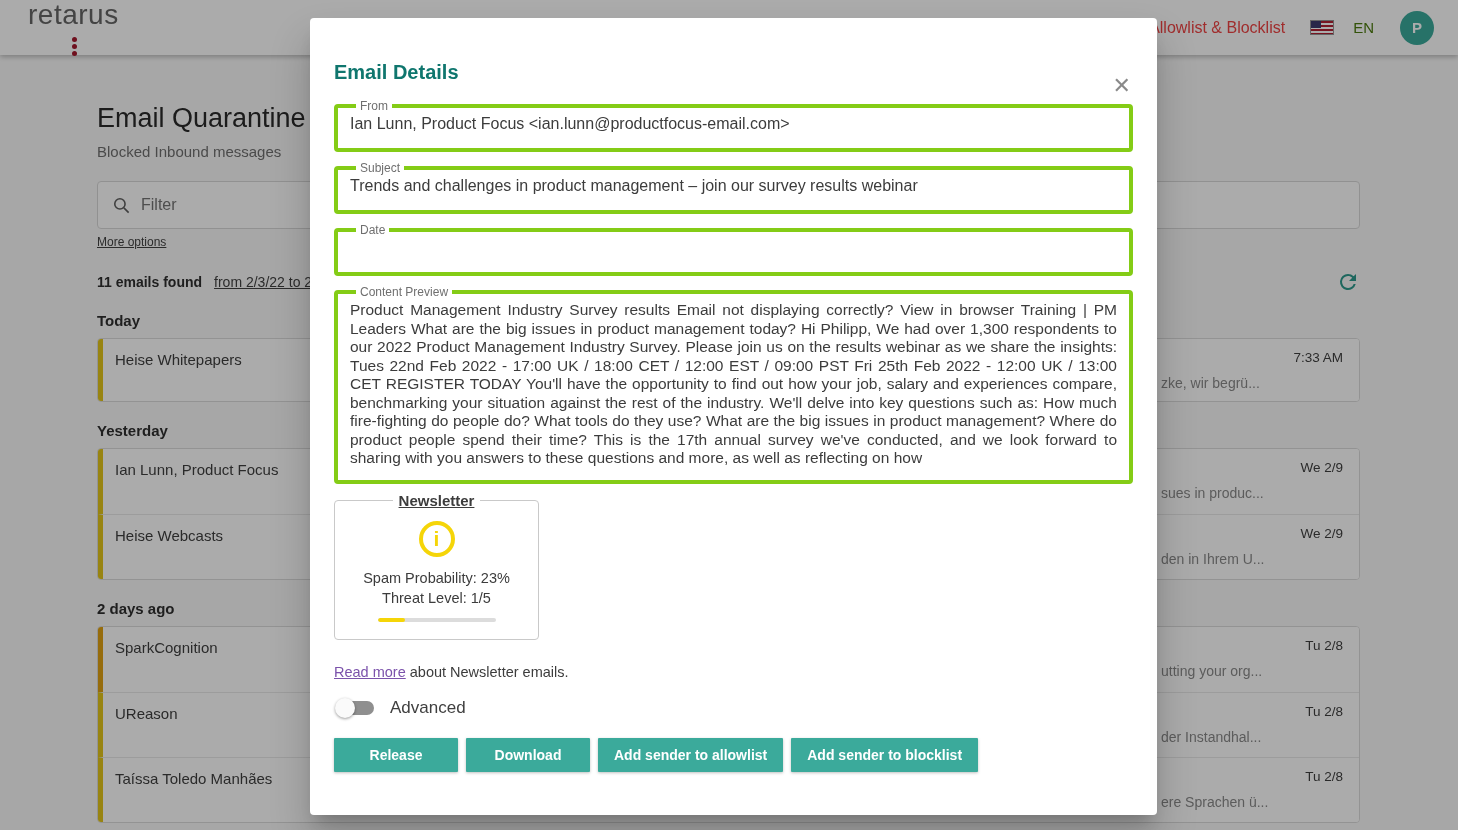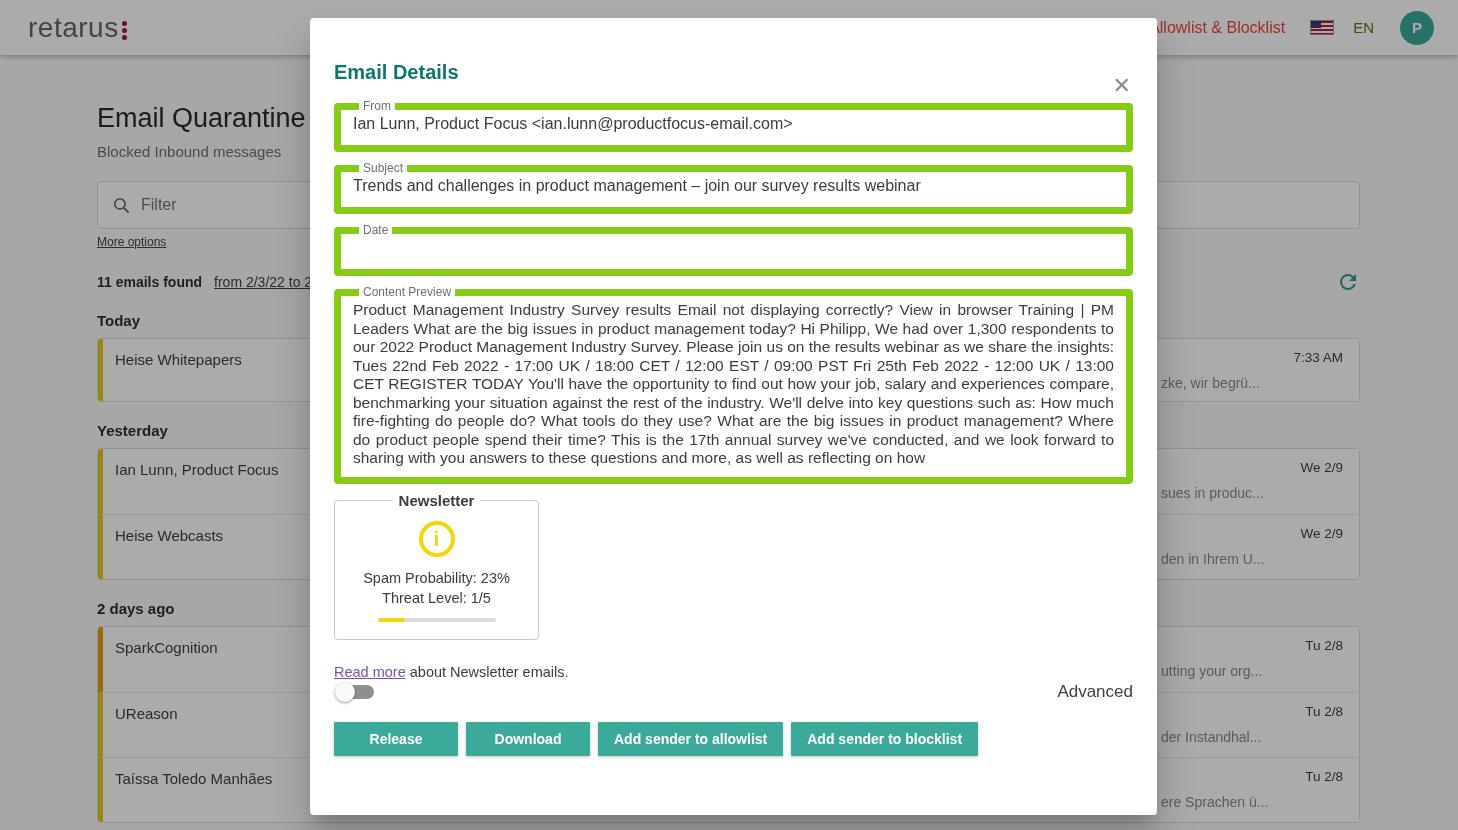--- a/index.html
+++ b/index.html
@@ -3,21 +3,21 @@
 <meta charset="utf-8">
 <style>
   * { margin:0; padding:0; box-sizing:border-box; }
   html,body { width:1458px; height:830px; }
   body { font-family:"Liberation Sans", sans-serif; background:#e5e5e5; }
   .stage { position:relative; width:1458px; height:830px; overflow:hidden; background:#fafafa; }
 
   
   .app-header { position:relative; height:55px; background:#ffffff; box-shadow:0 2px 5px rgba(0,0,0,.25);
                 display:flex; align-items:center; padding:0 24px; }
-  .logo { display:flex; align-items:center; margin-left:4px; }
+  .logo { display:flex; align-items:center; margin-left:4px;flex-direction:column; }
   .logo-text { font-size:28px; font-weight:500; color:#666; letter-spacing:.5px; }
   .logo-dots { display:flex; flex-direction:column; gap:2px; margin-left:3px; margin-top:6px; }
   .logo-dots i { width:5px; height:5px; border-radius:50%; background:#a6192e; }
   .header-right { margin-left:auto; display:flex; align-items:center; gap:26px; }
   .nav-allow { display:flex; align-items:center; font-size:16px; color:#ef4444; cursor:pointer; }
   .lang { display:flex; align-items:center; gap:20px; font-size:15px; font-weight:400; color:#4d7c0f; cursor:pointer; }
   .flag { width:22px; height:13px; position:relative; background:repeating-linear-gradient(#b22234 0 2px,#fff 2px 4px); outline:1px solid #999; }
   .flag::before { content:""; position:absolute; left:0; top:0; width:10px; height:7px; background:#3c3b6e; }
   .avatar { width:34px; height:34px; border-radius:50%; background:#3baa9b; color:#fff; font-size:15px; font-weight:700;
             display:flex; align-items:center; justify-content:center; cursor:pointer; }
@@ -47,42 +47,42 @@
   .row-preview { position:absolute; left:1058px; top:36px; font-size:14px; color:#8a8a8a; white-space:nowrap; }
 
   
   .backdrop { position:absolute; inset:0; background:rgba(0,0,0,.33); z-index:10; }
   .modal { position:absolute; left:310px; top:18px; width:847px; height:797px; background:#fff; border-radius:4px;
            box-shadow:0 11px 15px -7px rgba(0,0,0,.2), 0 24px 38px 3px rgba(0,0,0,.18);
            z-index:20; padding:42px 24px 0 24px; }
   .modal-title { font-size:20px; font-weight:700; color:#0f766e; line-height:24px; }
   .modal-close { position:absolute; right:26px; top:58px; font-size:22px; color:#8a8a8a; cursor:pointer; line-height:20px; }
 
-  fieldset.field { border:7px solid #84cc16; border-radius:4px; padding:0 12px 8px 12px; }
+  fieldset.field { border:4px solid #84cc16; border-radius:4px; padding:0 12px 8px 12px; }
   fieldset.field legend { font-size:12px; color:#6f6f6f; padding:0 4px; margin-left:6px; line-height:12px; }
   .field-value { font-size:16px; color:#3c3c3c; margin-top:3px; white-space:nowrap; overflow:hidden; }
   .f-std { height:52px; margin-top:0; }
   .f-from { margin-top:16px; }
   .f-gap { margin-top:10px; }
   .f-content { height:198px; overflow:hidden; }
   .content-text { font-size:15.5px; line-height:18.5px; color:#3c3c3c; text-align:justify; margin-top:3px; }
 
   fieldset.newsletter { width:205px; height:148px; margin-top:8px; border:1px solid #c9c9c9; border-radius:4px; text-align:center; }
-  fieldset.newsletter legend { font-size:15px; font-weight:700; color:#3c3c3c; padding:0 6px; margin:0 auto; }
+  fieldset.newsletter legend { font-size:15px; font-weight:700; color:#3c3c3c; padding:0 6px; margin:0 auto;text-decoration:underline; }
   .info-icon { width:36px; height:36px; border:4px solid #f5d508; border-radius:50%; margin:12px auto 0;
                display:flex; align-items:center; justify-content:center; font-size:21px; font-weight:700; color:#f5d508; }
   .spam-line { margin-top:13px; font-size:14.5px; color:#3c3c3c; }
   .threat-line { margin-top:4px; font-size:14.5px; color:#3c3c3c; }
   .progress { width:118px; height:4px; background:#dcdcdc; border-radius:2px; margin:12px auto 0; overflow:hidden; }
   .progress-fill { height:100%; background:#f5d508; border-radius:2px; }
 
   .read-more-line { margin-top:24px; font-size:14.5px; color:#3c3c3c; }
   .read-more-link { color:#7b52ab; text-decoration:underline; cursor:pointer;margin-top:6px; }
 
-  .toggle-row { margin-top:2px; display:flex; align-items:center;justify-content:space-between; }
+  .toggle-row { margin-top:18px; display:flex; align-items:center; }
   .switch { position:relative; width:36px; height:14px; background:#8f8f8f; border-radius:7px; margin-left:4px; cursor:pointer; }
   .switch .thumb { position:absolute; left:-3px; top:-3px; width:20px; height:20px; border-radius:50%; background:#fafafa;
                    box-shadow:0 1px 3px rgba(0,0,0,.4); }
   .toggle-label { margin-left:16px; font-size:17px; color:#3f3f3f; }
 
   .btn-row { margin-top:20px; display:flex; gap:8px; }
   .btn { min-width:124px; height:34px; padding:0 16px; background:#3baa9b; color:#fff; font-size:14px; font-weight:700;
          font-family:inherit; border:none; border-radius:1px; cursor:pointer; box-shadow:0 1px 3px rgba(0,0,0,.25); }
 
   svg { display:block; }

